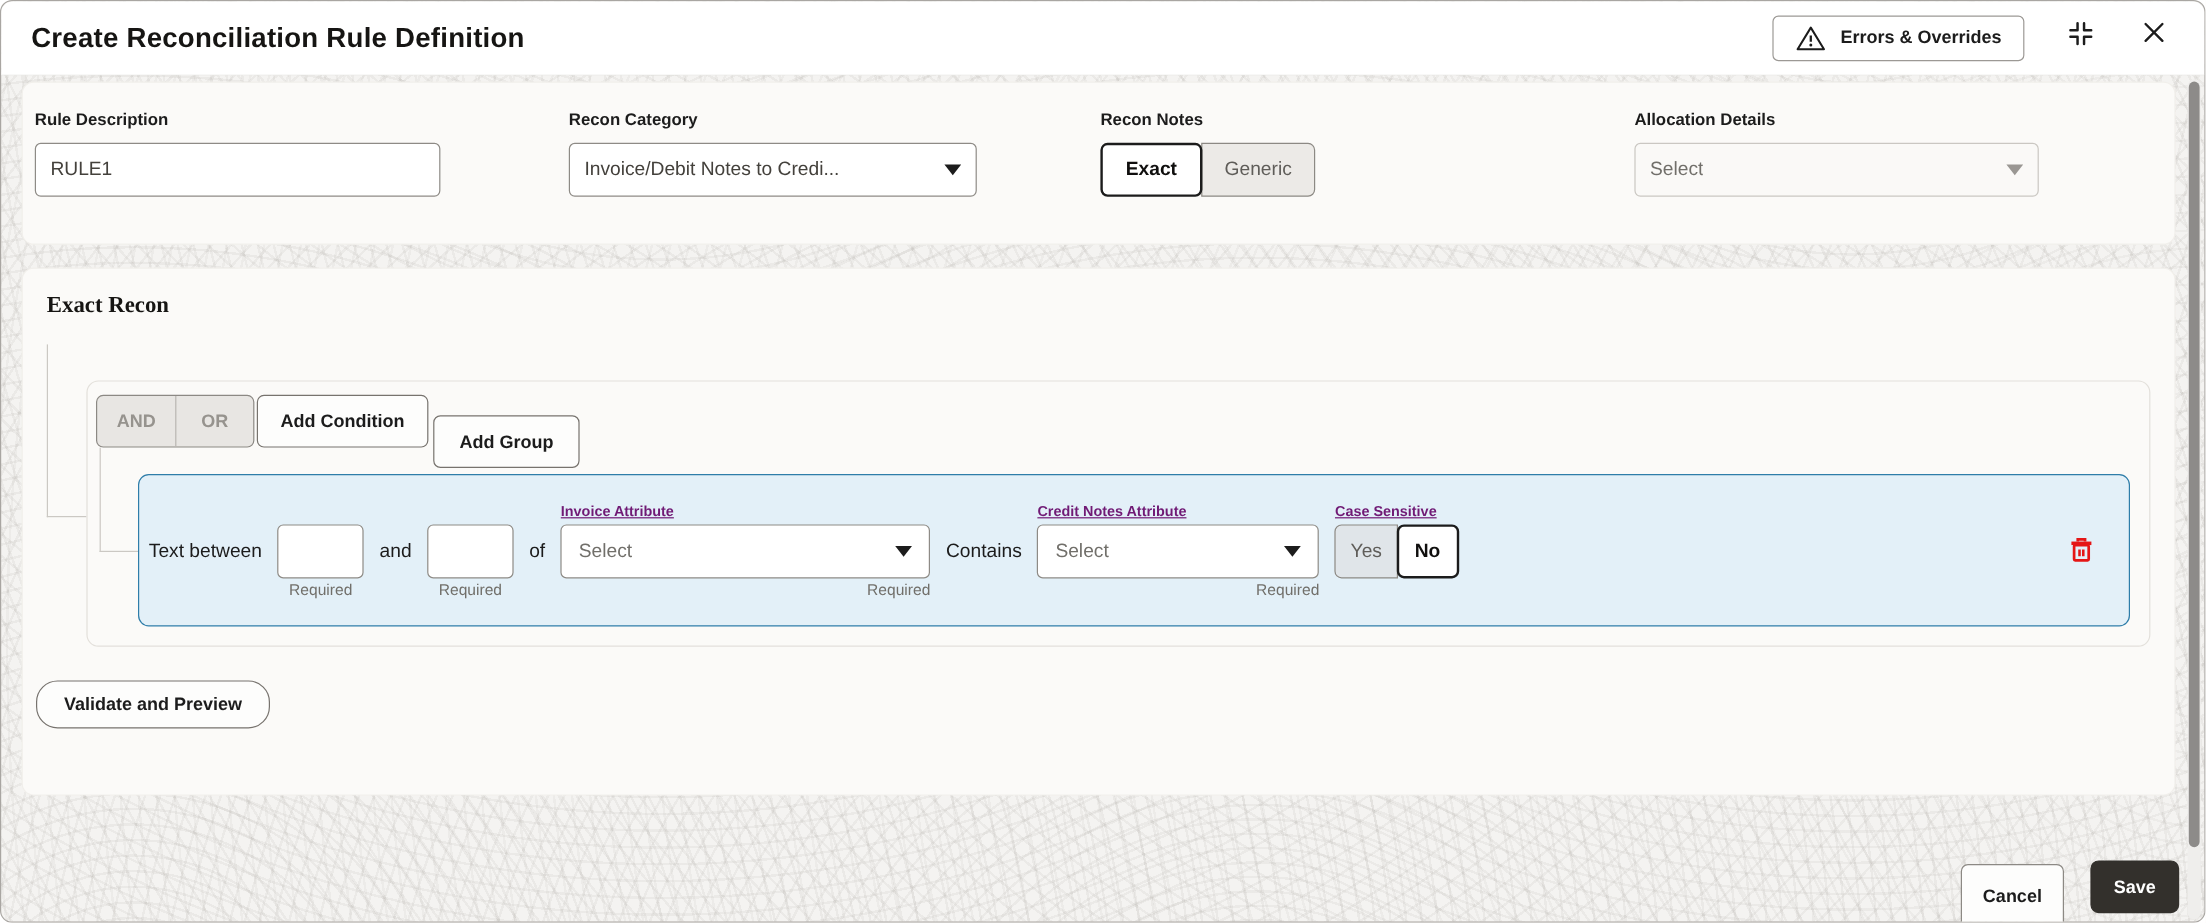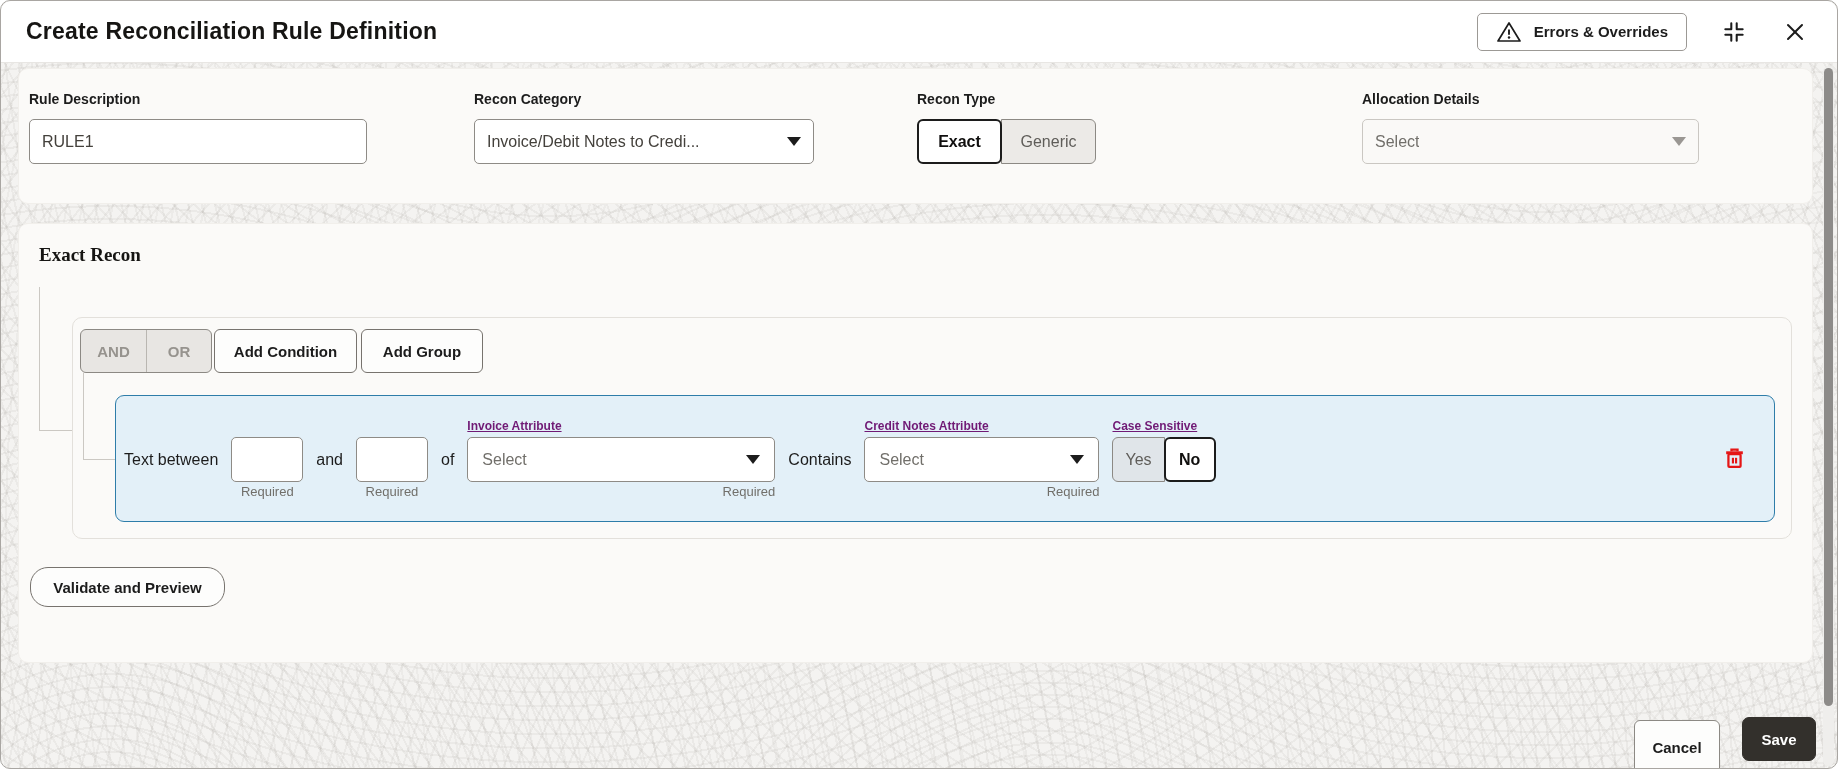--- a/index.html
+++ b/index.html
@@ -12,21 +12,21 @@
       repeating-radial-gradient(circle at 6% 115%, rgba(170,166,160,.13) 0 2px, transparent 2px 13px),
       repeating-radial-gradient(circle at 30% -25%, rgba(170,166,160,.12) 0 2px, transparent 2px 14px),
       repeating-radial-gradient(circle at 57% 125%, rgba(170,166,160,.12) 0 2px, transparent 2px 12px),
       repeating-radial-gradient(circle at 84% -15%, rgba(170,166,160,.12) 0 2px, transparent 2px 13px),
       repeating-radial-gradient(circle at 100% 70%, rgba(170,166,160,.10) 0 2px, transparent 2px 15px);
   }
   
   .hdr { position:absolute; top:0; left:0; right:0; height:62px; background:#fff;
          border-bottom:1px solid #e8e6e3; border-radius:10px 10px 0 0; display:flex; align-items:center; z-index:5;}
   .hdr-title { margin-left:25px; font-size:23px; font-weight:700; color:#161513; letter-spacing:.2px;}
-  .hdr-right { margin-left:auto; margin-right:28px; display:flex; align-items:center; gap:32px; }
+  .hdr-right { margin-left:auto; margin-right:28px; display:flex; align-items:flex-start; gap:32px; }
   .btn-errors { display:flex; align-items:center; gap:12px; height:38px; padding:0 18px;
         background:#fff; border:1px solid #9c9995; border-radius:5px; font-size:15px; font-weight:600; color:#1c1c1c; cursor:pointer;}
   .iconbtn { background:none; border:none; cursor:pointer; display:flex; align-items:center; justify-content:center; padding:2px;}
   
   .sbar { position:absolute; top:65px; right:3px; width:11px; height:700px; background:#efeeec; border-radius:6px; z-index:6;}
   .sthumb { position:absolute; top:2px; left:1px; width:9px; height:638px; background:#8d8b89; border-radius:5px;}
   
   .panel { position:absolute; left:17px; width:1795px; background:#fbfaf8; border:1px solid #f1efeb; border-radius:10px; }
   .panel-form  { top:67px;  height:136px; }
   .panel-recon { top:222px; height:440px; }
@@ -54,21 +54,21 @@
   .conn { position:absolute; background:#cbc8c3; }
   .group { position:absolute; left:53px; top:93px; width:1720px; height:222px; border:1px solid #e3e0db; border-radius:10px; }
   .seg { position:absolute; left:7px; top:11px; display:flex; height:44px; border:1px solid #8c8984;
          border-radius:6px; overflow:hidden; background:#e8e6e3; }
   .seg .sg { width:65px; display:flex; align-items:center; justify-content:center;
              font-size:15px; font-weight:600; color:#96938e; cursor:default; }
   .seg .sg + .sg { border-left:1px solid #b9b6b1; }
   .gbtn { position:absolute; top:11px; height:44px; background:#fdfdfc; border:1px solid #77736e; border-radius:6px;
           font-size:15px; font-weight:600; color:#1c1c1c; cursor:pointer; padding:0 18px;}
   .btn-addcond  { left:141px; width:143px; }
-  .btn-addgroup { left:288px; width:122px; }
+  .btn-addgroup { left:288px; width:122px;margin-top:17px; }
   
   .cond { position:absolute; left:42px; top:77px; width:1660px; height:127px;
           background:#e3f0f8; border:1px solid #2e7da9; border-radius:9px;
           display:flex; align-items:center; padding:0 14px 0 8px; column-gap:13px; }
   .ccol { display:flex; flex-direction:column; }
   .clabel { height:20px; line-height:18px; font-size:12px; font-weight:600; color:#701a75;text-decoration:underline; }
   .cctrl  { height:45px; display:flex; align-items:center; }
   .chint  { height:18px; line-height:20px; font-size:13px; color:#716f6a; }
   .chint.center { text-align:center; } .chint.right { text-align:right; }
   .ctext { font-size:16px; color:#1c1c1c; white-space:nowrap; }
@@ -133,21 +133,21 @@
       <input class="control" style="width: 338px;" type="text" value="RULE1">
     </div>
     <div class="field" style="left:455px;">
       <div class="flabel">Recon Category</div>
       <div class="control select" style="width:340px;">
         <span class="val">Invoice/Debit Notes to Credi...</span>
         <span class="caret"></span>
       </div>
     </div>
     <div class="field" style="left:898px;">
-      <div class="flabel">Recon Type</div>
+      <div class="flabel">Recon Notes</div>
       <div class="toggle">
         <div class="tg sel" style="width:85px;">Exact</div>
         <div class="tg" style="width:95px;">Generic</div>
       </div>
     </div>
     <div class="field" style="left:1343px;">
       <div class="flabel">Allocation Details</div>
       <div class="control select disabled" style="width:337px;">
         <span class="val placeholder">Select</span>
         <span class="caret"></span>

